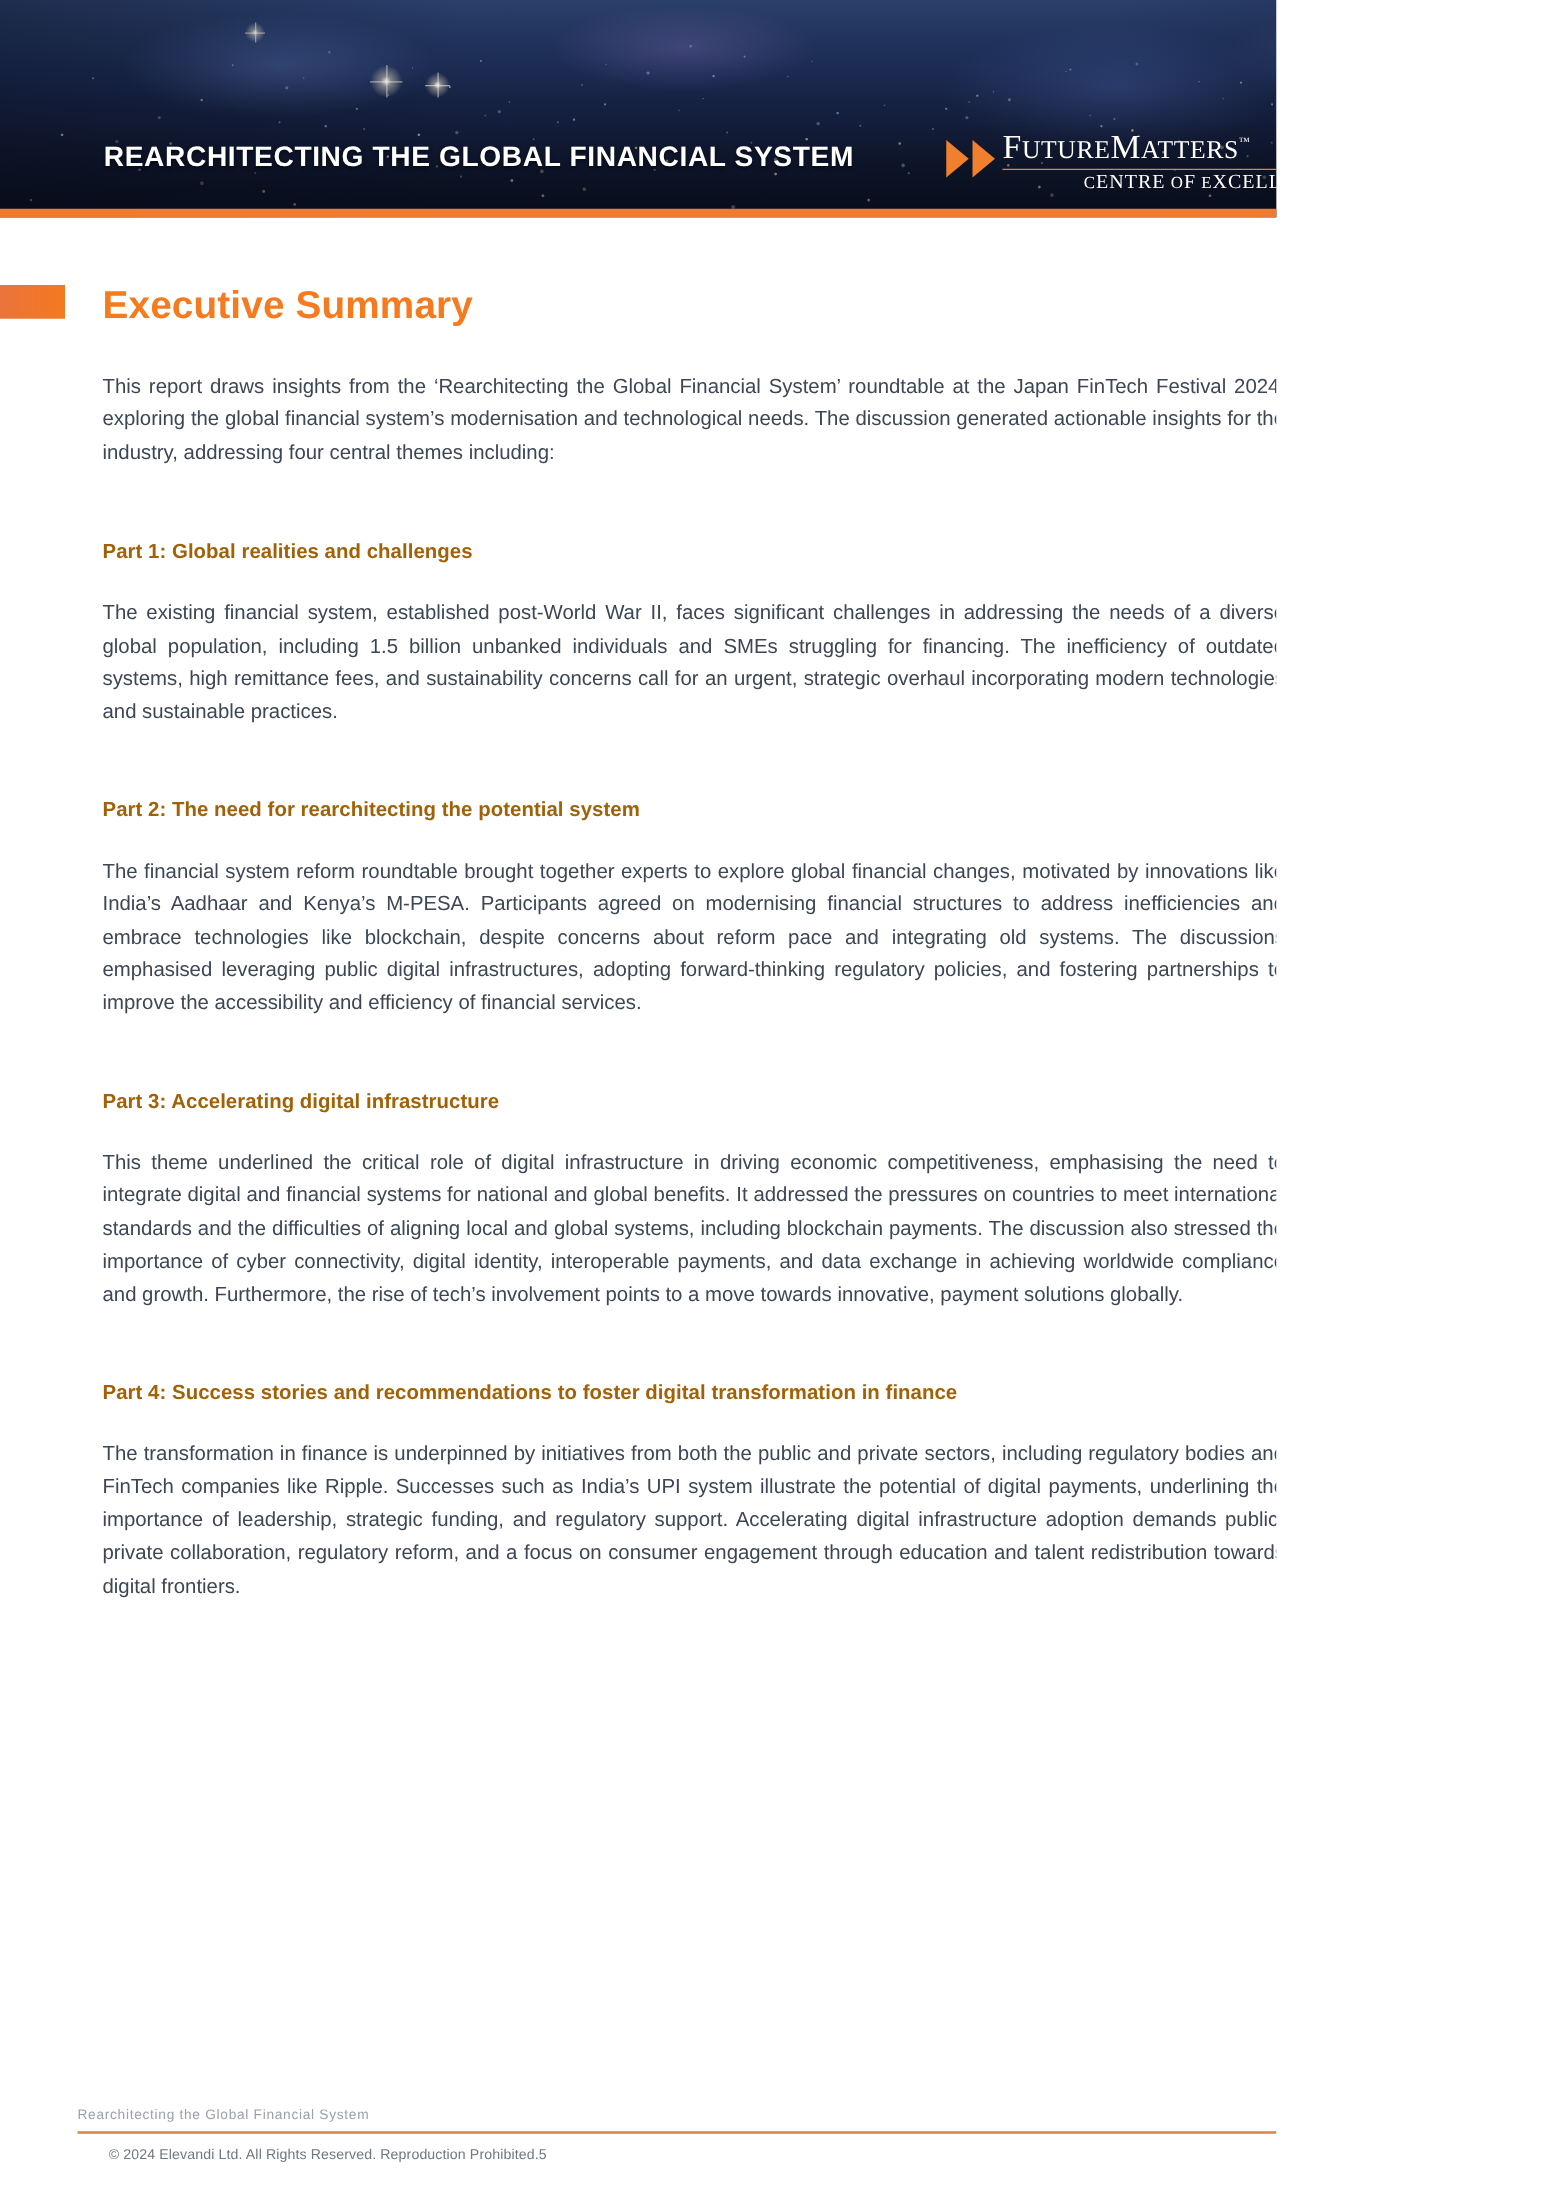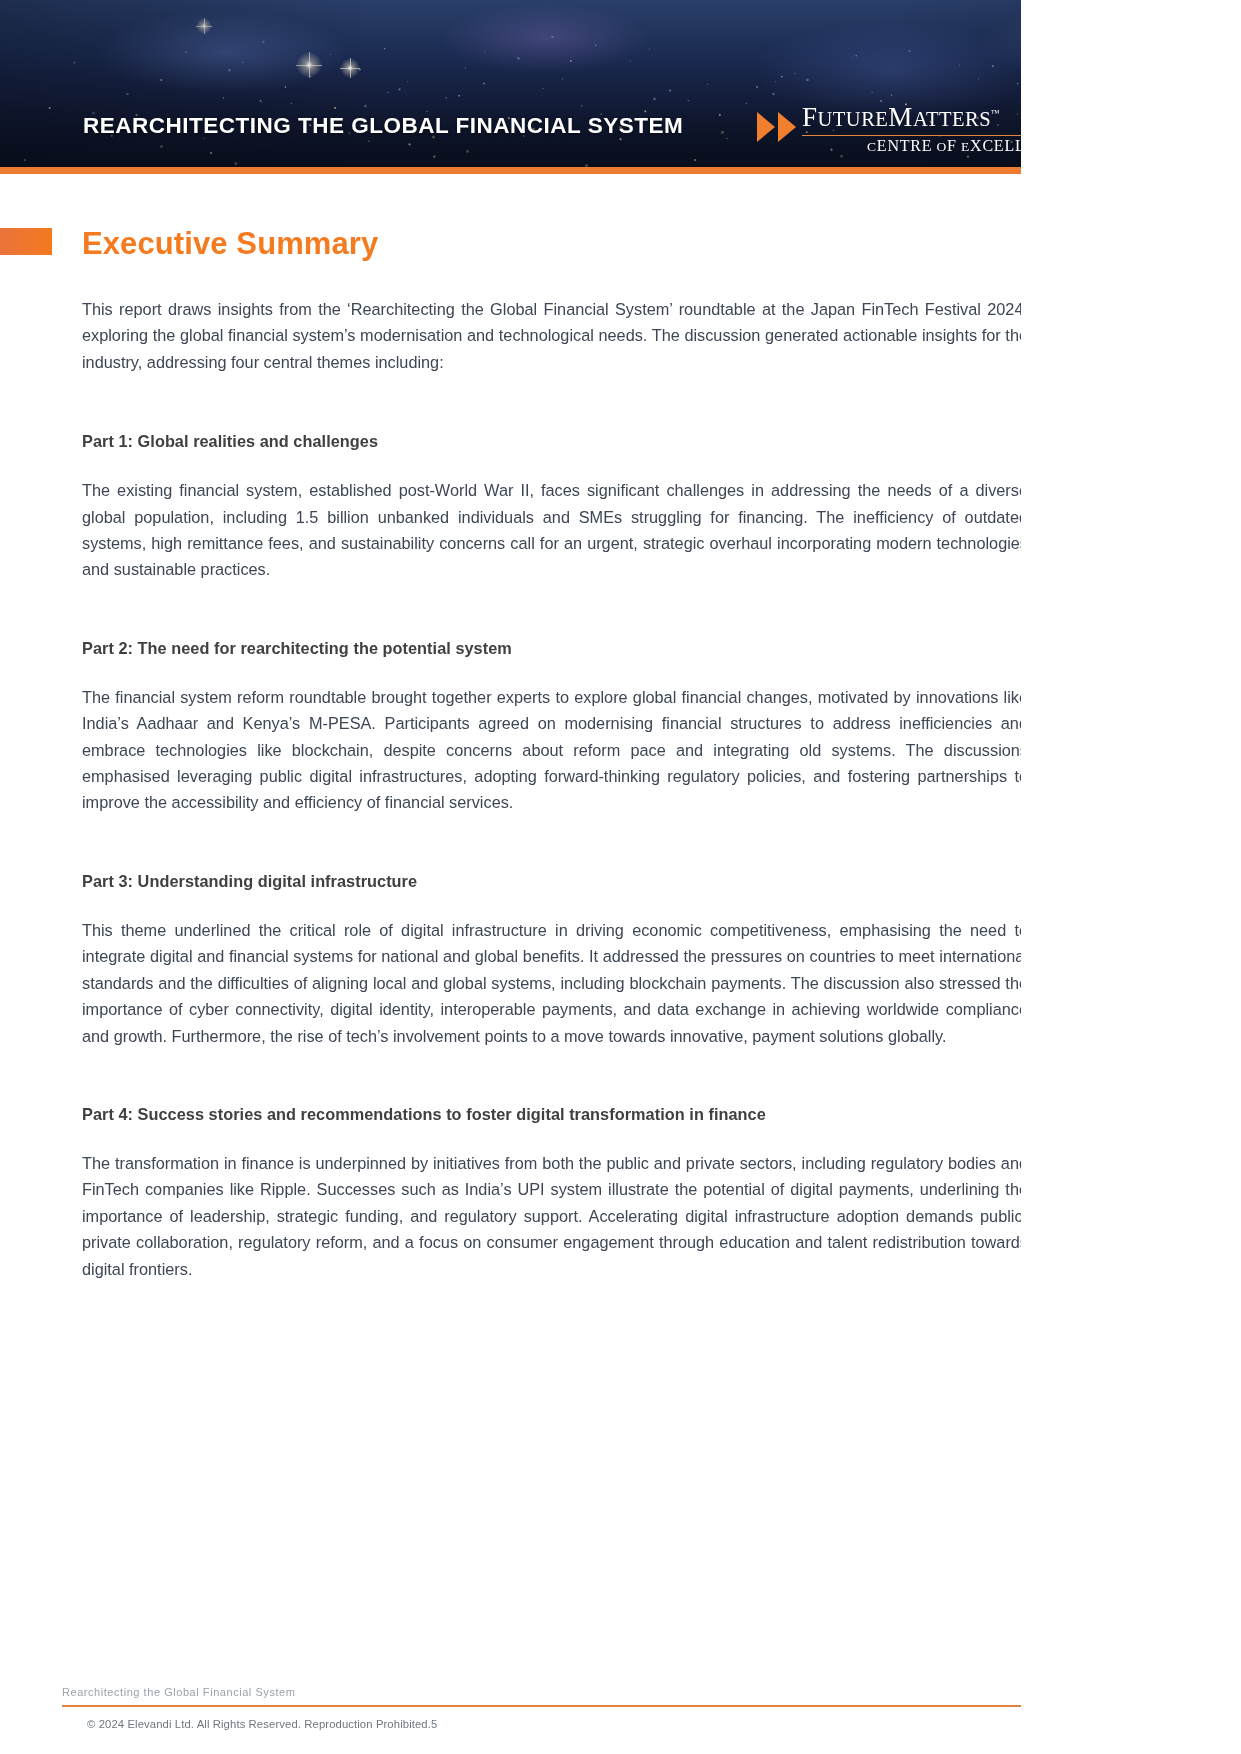--- a/index.html
+++ b/index.html
@@ -246,21 +246,21 @@
     line-height: 26.4px;
     color: #3d4654;
     text-align: justify;
     text-justify: inter-word;
     margin: 0;
   }
   .lead { margin-bottom: 0; }
   .part-heading {
     font-size: 16.3px;
     font-weight: 700;
-    color: #404040;
+    color: #a16207;
     margin: 0;
     letter-spacing: 0.05px;
   }
   .gap-lead-to-p1   { height: 57px; }
   .gap-head-to-body { height: 26px; }
   .gap-body-to-head { height: 56px; }
 
   
   .footer {
     position: absolute;
@@ -341,21 +341,21 @@
     <p class="para">The existing financial system, established post-World War II, faces significant challenges in addressing the needs of a diverse global population, including 1.5 billion unbanked individuals and SMEs struggling for financing. The inefficiency of outdated systems, high remittance fees, and sustainability concerns call for an urgent, strategic overhaul incorporating modern technologies and sustainable practices.</p>
 
     <div class="gap-body-to-head"></div>
 
     <h2 class="part-heading">Part 2: The need for rearchitecting the potential system</h2>
     <div class="gap-head-to-body"></div>
     <p class="para">The financial system reform roundtable brought together experts to explore global financial changes, motivated by innovations like India’s Aadhaar and Kenya’s M-PESA. Participants agreed on modernising financial structures to address inefficiencies and embrace technologies like blockchain, despite concerns about reform pace and integrating old systems. The discussions emphasised leveraging public digital infrastructures, adopting forward-thinking regulatory policies, and fostering partnerships to improve the accessibility and efficiency of financial services.</p>
 
     <div class="gap-body-to-head"></div>
 
-    <h2 class="part-heading">Part 3: Understanding digital infrastructure</h2>
+    <h2 class="part-heading">Part 3: Accelerating digital infrastructure</h2>
     <div class="gap-head-to-body"></div>
     <p class="para">This theme underlined the critical role of digital infrastructure in driving economic competitiveness, emphasising the need to integrate digital and financial systems for national and global benefits. It addressed the pressures on countries to meet international standards and the difficulties of aligning local and global systems, including blockchain payments. The discussion also stressed the importance of cyber connectivity, digital identity, interoperable payments, and data exchange in achieving worldwide compliance and growth. Furthermore, the rise of tech’s involvement points to a move towards innovative, payment solutions globally.</p>
 
     <div class="gap-body-to-head"></div>
 
     <h2 class="part-heading">Part 4: Success stories and recommendations to foster digital transformation in finance</h2>
     <div class="gap-head-to-body"></div>
     <p class="para">The transformation in finance is underpinned by initiatives from both the public and private sectors, including regulatory bodies and FinTech companies like Ripple. Successes such as India’s UPI system illustrate the potential of digital payments, underlining the importance of leadership, strategic funding, and regulatory support. Accelerating digital infrastructure adoption demands public-private collaboration, regulatory reform, and a focus on consumer engagement through education and talent redistribution towards digital frontiers.</p>
 
   </div>

